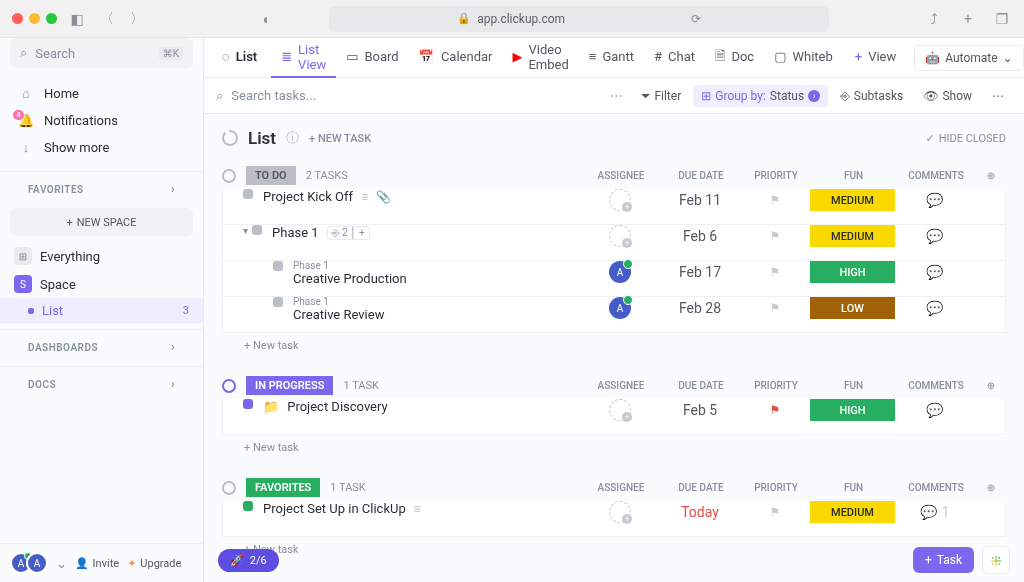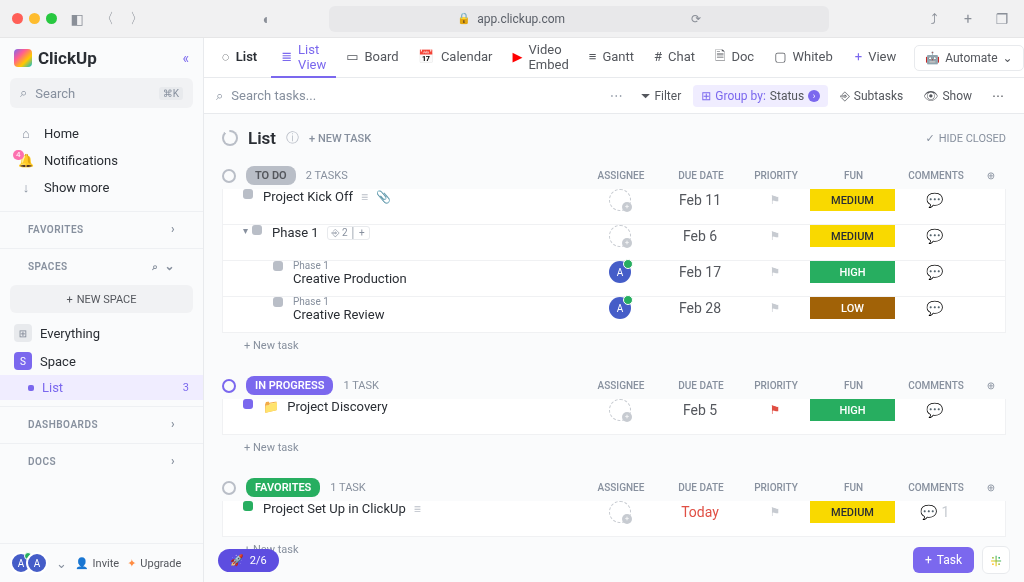--- a/index.html
+++ b/index.html
@@ -60,21 +60,21 @@
 .listhead{display:flex;align-items:center;gap:10px;margin-bottom:14px}
 .listhead .circ{width:16px;height:16px;border:2px solid #b9bec7;border-radius:50%;border-top-style:dashed}
 .listhead h2{font-size:17px;font-weight:600}
 .listhead .info{color:#b9bec7}
 .listhead .newt{font-size:11px;color:#87909e;font-weight:500}
 .hideclosed{margin-left:auto;font-size:11px;color:#87909e;display:flex;gap:4px}
 .group{margin-bottom:14px}
 .ghead{display:flex;align-items:center;gap:10px;padding:4px 0}
 .gcirc{width:14px;height:14px;border:2px solid #b9bec7;border-radius:50%}
 .gcirc.prog{border-color:#7b68ee}
-.gstatus{padding:3px 9px;border-radius:8px;font-size:11px;font-weight:600;color:#fff}
+.gstatus{padding:3px 9px;border-radius:0;font-size:11px;font-weight:600;color:#fff}
 .gstatus.todo{background:#b9bec7;color:#54575d}
 .gstatus.prog{background:#7b68ee}
 .gstatus.comp{background:#27ae60}
 .gcount{font-size:11px;color:#87909e}
 .cols{margin-left:auto;display:grid;grid-template-columns:80px 80px 70px 85px 80px 30px;text-align:center;font-size:10px;color:#87909e;font-weight:500;align-items:center}
 .task{display:flex;align-items:flex-start;background:#fff;border:1px solid #f0f1f3;border-top:none;min-height:36px;padding-left:20px}
 .task:first-of-type{border-top:1px solid #f0f1f3}
 .task.sub{padding-left:50px}
 .tstatus{width:10px;height:10px;border-radius:3px;margin-right:10px;flex-shrink:0}
 .tstatus.todo{background:#b9bec7}
@@ -129,27 +129,20 @@
   </div>
   <div class="urlbar-right">
     <span class="tb-icon">⤴</span>
     <span class="tb-icon">+</span>
     <span class="tb-icon">❐</span>
   </div>
 </div>
 
 <div class="app">
   <aside class="sidebar">
-    <div class="sb-head">
-      <div class="logo">
-        <div class="logo-mark"></div>
-          <span>ClickUp</span>
-      </div>
-      <span class="collapse">«</span>
-    </div>
     <div class="sb-search">
       <div class="sc-left">
           <span>⌕</span>
           <span>Search</span>
         </div>
       <span class="kbd">⌘K</span>
     </div>
     <div class="sb-nav" id="nav">
         <div class="sb-item">
           <span class="ic">⌂</span>
@@ -160,24 +153,20 @@
           <span>Notifications</span>
         </div>
         <div class="sb-item">
           <span class="ic">↓</span>
           <span>Show more</span>
         </div>
       </div>
     <div class="sb-section">
       <span>FAVORITES</span>
         <span class="chev">›</span>
-    </div>
-    <div class="sb-section">
-      <span>SPACES</span>
-      <span><span style="margin-right:6px">⌕</span><span class="chev">⌄</span></span>
     </div>
     <div class="new-space">
         <span>+</span>
         <span>NEW SPACE</span>
       </div>
     <div id="spaces">
         <div class="sp-row ">
           <span class="sp-ico grid">⊞</span>
           <span>Everything</span>
         </div>

